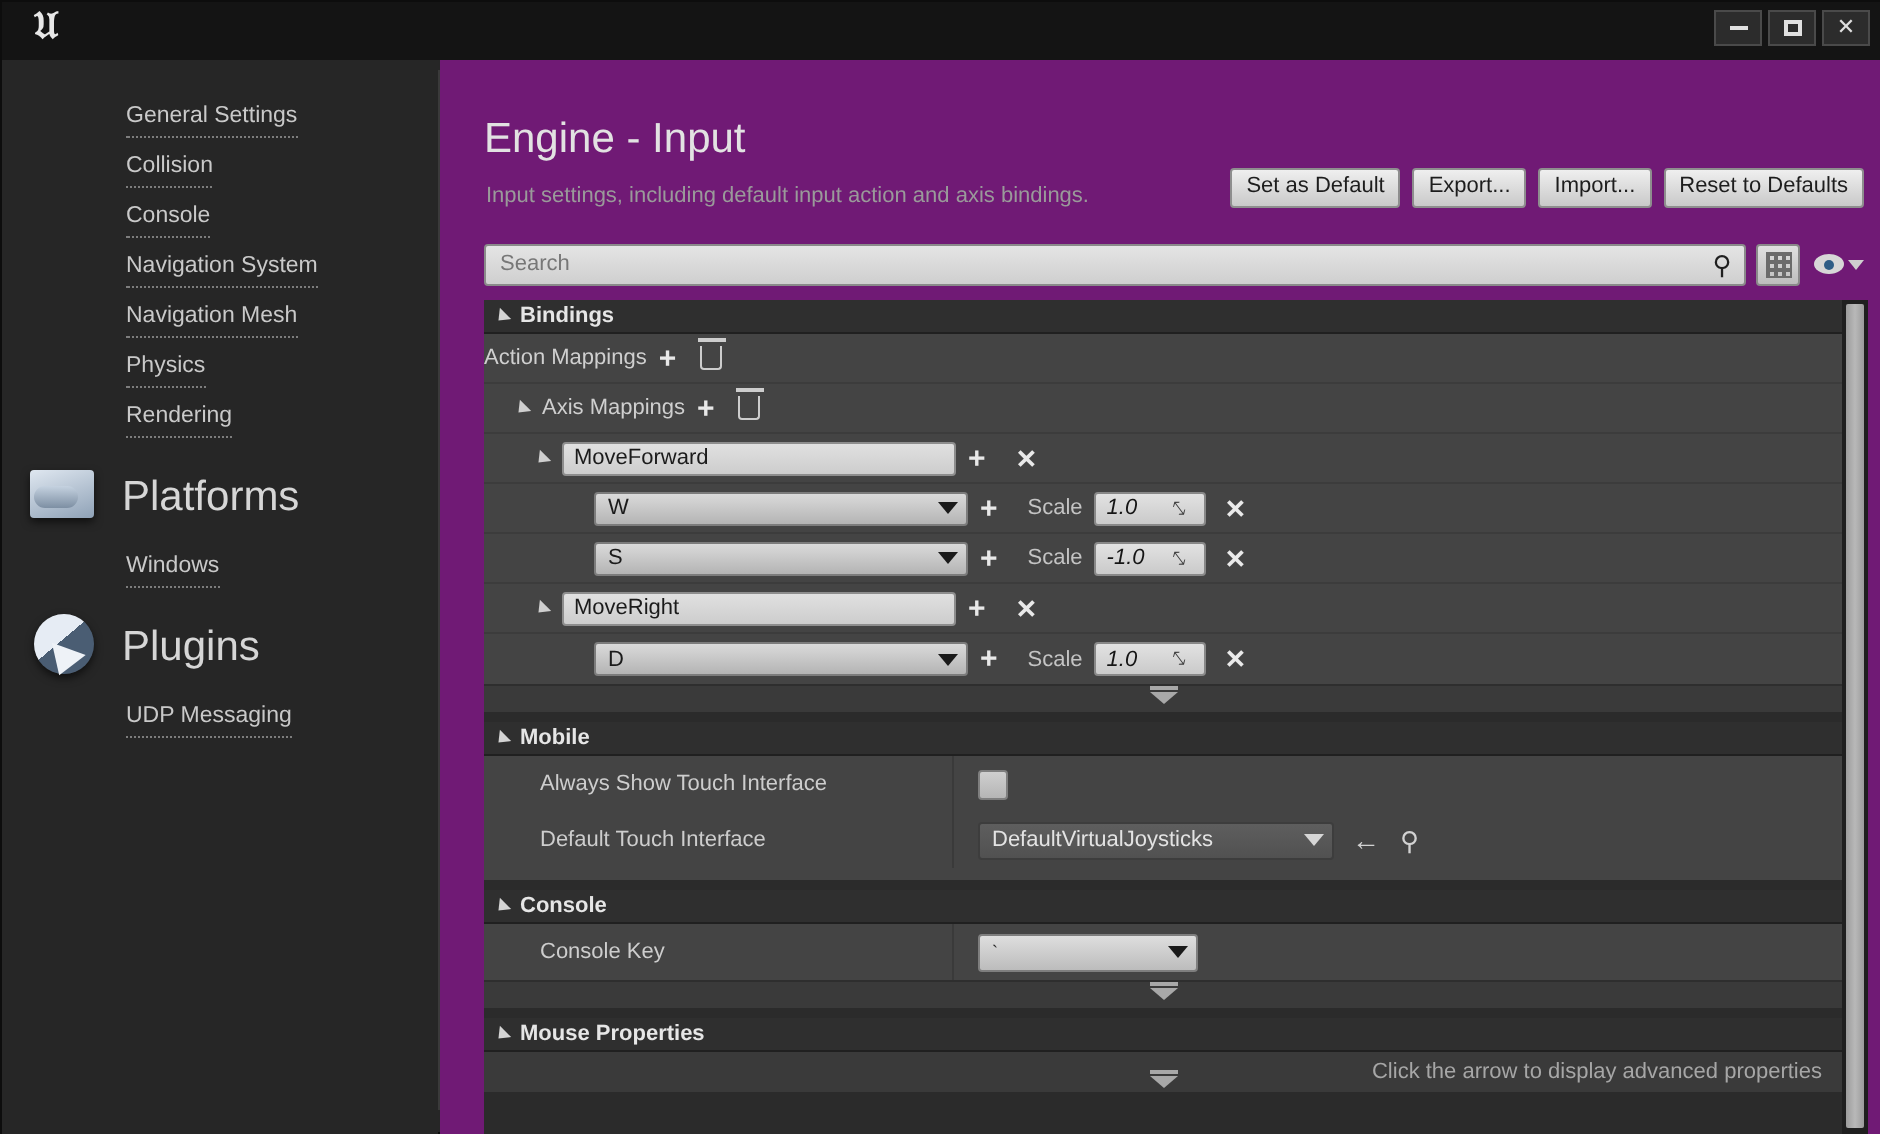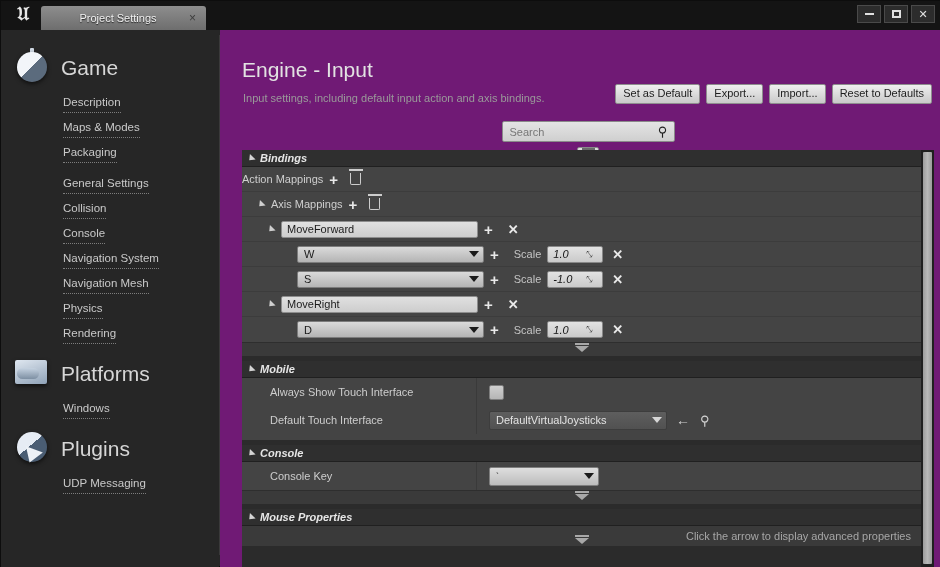--- a/index.html
+++ b/index.html
@@ -181,21 +181,21 @@
     border: 1px solid #8e8e8e;
     border-radius: 2px;
     font-size: 11px; color: #1d1d1d;
     padding: 3px 7px 4px 7px;
     line-height: 1;
   }
 
   .searchrow {
     position: absolute; left: 22px; top: 91px;
     width: 692px; height: 22px;
-    display: flex; align-items: center; gap: 5px; flex-direction: column;
+    display: flex; align-items: center; gap: 5px;
   }
   .searchbox {
     position: relative;
     flex: 1; height: 21px;
     background: linear-gradient(#e4e4e4,#cfcfcf);
     border: 1px solid #8a8a8a;
     border-radius: 2px;
     display: flex; align-items: center;
   }
   .searchbox input {
@@ -262,21 +262,21 @@
     padding-left: 5px;
     border-bottom: 1px solid #202020;
   }
   .sec-arrow {
     width: 0; height: 0; margin-right: 5px;
     border-top: 5px solid #d4d4d4;
     border-left: 4px solid transparent;
     border-right: 4px solid transparent;
     transform: rotate(45deg);
   }
-  .sec-title { font-size: 11px; color: #e6e6e6; font-weight: bold; font-style: italic; }
+  .sec-title { font-size: 11px; color: #e6e6e6; font-weight: bold; }
 
   .sec-body { background: #444444; }
   .row {
     height: 25px;
     display: flex; align-items: center;
     border-bottom: 1px solid #3c3c3c;
   }
   .row.noline { border-bottom: none; }
   .lbl {
     font-size: 11px; color: #cfcfcf;
@@ -414,51 +414,33 @@
   }
   .gap { height: 5px; background: #2b2b2b; }
 </style>
 </head>
 <body>
 
 <div class="app">
 
   <div class="titlebar">
     <div class="ue-logo">𝔘</div>
-    <div class="tab">
-      <span class="tab-label">Project Settings</span>
-      <span class="tab-close">×</span>
-    </div>
     <div class="win-controls">
       <div class="win-btn">
           <span class="glyph-min"></span>
         </div>
       <div class="win-btn">
           <span class="glyph-max"></span>
         </div>
       <div class="win-btn">✕</div>
     </div>
   </div>
 
   <div class="sidebar">
 
-    <div class="cat">
-      <div class="cat-head">
-        <div class="cat-icon">
-          <div class="ic-stem"></div>
-            <div class="ic-disc half"></div>
-        </div>
-        <div class="cat-title">Game</div>
-      </div>
-      <div class="cat-items">
-        <span class="nav-row"><span class="nav-item">Description</span></span>
-        <span class="nav-row"><span class="nav-item">Maps &amp; Modes</span></span>
-        <span class="nav-row"><span class="nav-item">Packaging</span></span>
-      </div>
-    </div>
 
     <div class="cat">
       <div class="cat-items">
         <span class="nav-row"><span class="nav-item">General Settings</span></span>
         <span class="nav-row"><span class="nav-item">Collision</span></span>
         <span class="nav-row"><span class="nav-item">Console</span></span>
         <span class="nav-row"><span class="nav-item">Navigation System</span></span>
         <span class="nav-row"><span class="nav-item">Navigation Mesh</span></span>
         <span class="nav-row"><span class="nav-item">Physics</span></span>
         <span class="nav-row"><span class="nav-item">Rendering</span></span>

